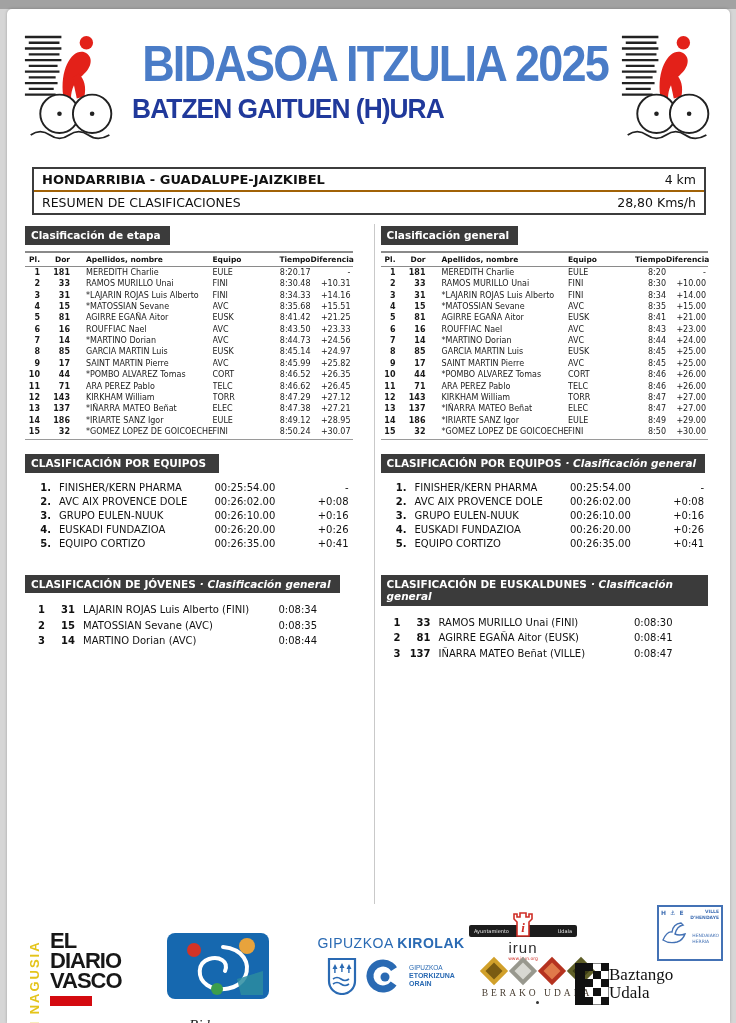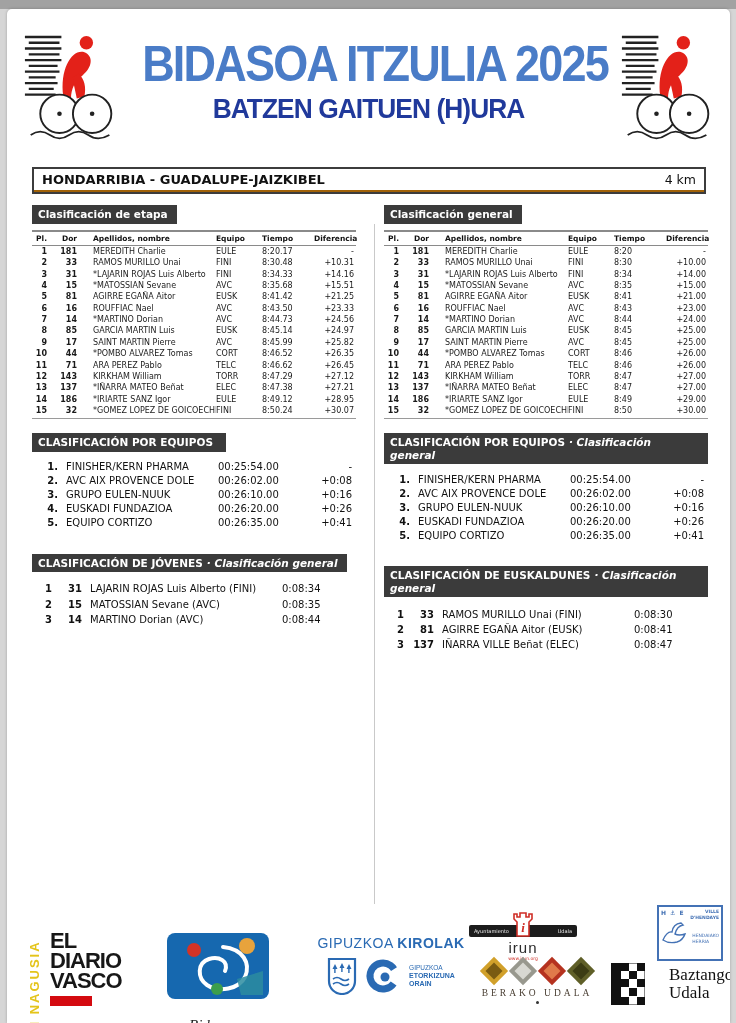--- a/index.html
+++ b/index.html
@@ -5,55 +5,55 @@
   html,body{margin:0;padding:0;width:736px;height:1023px;overflow:hidden;background:#d6d6d6;
             font-family:"DejaVu Sans","Liberation Sans",sans-serif;}
   .top-strip{position:absolute;top:0;left:0;right:0;height:9px;background:#a2a2a2;}
   .page{position:absolute;left:7px;top:9px;width:723px;height:1014px;background:#fff;
         border-radius:5px 5px 0 0;overflow:hidden;box-shadow:0 0 3px rgba(0,0,0,.25);}
 
   
   .hdr{position:relative;height:150px;}
   .cyclist{position:absolute;top:18px;width:96px;height:116px;}
   .cyclist.left{left:16px;} .cyclist.right{right:14px;}
-  .title-wrap{position:absolute;left:110px;right:110px;top:30px;text-align:center;}
+  .title-wrap{position:absolute;left:110px;right:110px;top:30px;text-align:left;}
   .title{font-family:"Liberation Sans",sans-serif;font-weight:bold;font-size:50px;line-height:1;
          color:var(--title-blue,#4a7cc7);letter-spacing:-2px;transform:scaleX(.9);transform-origin:center;
          white-space:nowrap;}
   .subtitle{font-family:"Liberation Sans",sans-serif;font-weight:bold;font-size:28px;line-height:1.15;
             color:var(--subtitle-navy,#20399b);letter-spacing:-1px;transform:scaleX(.94);transform-origin:center;
             white-space:nowrap;margin-top:4px;}
 
   
   .info-box{margin:8px 24px 0 25px;border:2px solid #3c3c3c;}
   .info-row{display:flex;justify-content:space-between;align-items:center;padding:3px 8px;}
   .info-row.first{border-bottom:2px solid #a16207;}
   .route{font-weight:bold;font-size:13px;color:#111;}
   .distance,.speed{font-size:12.5px;color:#111;}
   .summary{font-size:12.5px;color:#111;}
 
   
-  .main{display:flex;gap:28px;margin:9px 22px 0 25px;position:relative;}
+  .main{display:flex;gap:28px;margin:9px 22px 0 18px;position:relative;}
   .col{flex:1;min-width:0;}
   .v-divider{position:absolute;left:367px;top:215px;height:680px;width:1px;background:#c9c9c9;}
 
   .secbar{display:inline-block;background:var(--bar-dark,#3b3b3b);color:#fff;
           font-weight:bold;font-size:10.5px;padding:3px 9px 3px 6px;line-height:1.2;}
   .secbar .sfx{margin-left:4px;font-style:italic;}
 
   table.rtable{width:100%;border-collapse:collapse;margin-top:6px;table-layout:fixed;}
   .rtable th{font-size:7.5px;font-weight:bold;color:#111;padding:2px 0;
              border-top:2px solid #8a8a8a;border-bottom:1px solid #8a8a8a;text-align:left;}
   .rtable td{font-size:8px;color:#1a1a1a;padding:1.2px 0;white-space:nowrap;overflow:hidden;}
   .rtable tbody tr:last-child td{border-bottom:1px solid #9a9a9a;padding-bottom:3px;}
   .rtable .c-pl{width:15px;text-align:right;font-weight:bold;}
   .rtable .c-dor{width:30px;text-align:right;font-weight:bold;}
   .rtable .c-name{text-align:left;padding-left:16px;}
   .rtable .c-team{width:46px;text-align:left;}
-  .rtable .c-time{width:52px;text-align:left;}
+  .rtable .c-time{width:52px;text-align:right;}
   .rtable .c-diff{width:40px;text-align:right;padding-right:2px;}
   .rtable th.c-pl,.rtable th.c-dor{font-weight:bold;}
   .rtable th.c-diff{text-align:right;}
 
   .gap-teams{margin-top:14px;}
   .gap-award{margin-top:24px;}
 
   table.teams{width:100%;border-collapse:collapse;margin-top:8px;table-layout:fixed;}
   .teams td{font-size:10px;color:#111;padding:1.5px 0;white-space:nowrap;}
   .teams .c-pos{width:26px;text-align:right;font-weight:bold;}
@@ -110,21 +110,21 @@
   .hendaye .botrow{display:flex;justify-content:space-between;align-items:flex-end;margin-top:2px;}
 
   .berako{position:absolute;left:455px;top:62px;width:150px;text-align:center;}
   .berako .diamonds{display:flex;justify-content:center;gap:9px;}
   .berako .dia{width:20px;height:20px;transform:rotate(45deg);position:relative;}
   .berako .dia i{position:absolute;inset:4px;display:block;}
   .berako .btext{font-family:"Liberation Serif",serif;font-size:9.5px;letter-spacing:3px;
                  color:#4a3f33;margin-top:7px;white-space:nowrap;}
   .berako .dot{width:3px;height:3px;border-radius:50%;background:#333;margin:3px auto 0;}
 
-  .baztango{position:absolute;left:604px;top:64px;display:flex;align-items:center;gap:24px;justify-content:flex-end;}
+  .baztango{position:absolute;left:568px;top:64px;display:flex;align-items:center;gap:0;justify-content:flex-end;}
   .baztango .btxt{font-family:"Liberation Serif",serif;font-size:17px;line-height:1.05;color:#111;}
 </style>
 </head>
 <body>
 
 <div class="top-strip"></div>
 
 <div class="page">
 
   <div class="hdr">
@@ -180,20 +180,24 @@
         <circle cx="72" cy="88" r="2.4" fill="#222"></circle>
       <path d="M8,110 q10,-7 20,0 t20,0 t20,0 t22,0" fill="none" stroke="#222" stroke-width="1.8"></path>
     </svg>
   </div>
 
   <div class="info-box">
     <div class="info-row first">
       <span class="route">HONDARRIBIA - GUADALUPE-JAIZKIBEL</span>
       <span class="distance">4 km</span>
     </div>
+    <div class="info-row">
+      <span class="summary">RESUMEN DE CLASIFICACIONES</span>
+      <span class="speed">28,80 Kms/h</span>
+    </div>
   </div>
 
   <div class="v-divider"></div>
 
   <div class="main">
 
     <div class="col">
       <div class="secbar">
         <span>Clasificación de etapa</span>
       </div>
@@ -587,21 +591,21 @@
             </tr>
             <tr>
               <td class="c-pos">2</td>
               <td class="c-dor">81</td>
               <td class="c-name">AGIRRE EGAÑA Aitor (EUSK)</td>
               <td class="c-time">0:08:41</td>
             </tr>
             <tr>
               <td class="c-pos">3</td>
               <td class="c-dor">137</td>
-              <td class="c-name">IÑARRA VILLE Beñat (ELEC)</td>
+              <td class="c-name">IÑARRA MATEO Beñat (VILLE)</td>
               <td class="c-time">0:08:47</td>
             </tr>
           </tbody>
       </table>
     </div>
   </div>
 
   <div class="footer">
 
     <div class="sari">SARI NAGUSIA</div>

